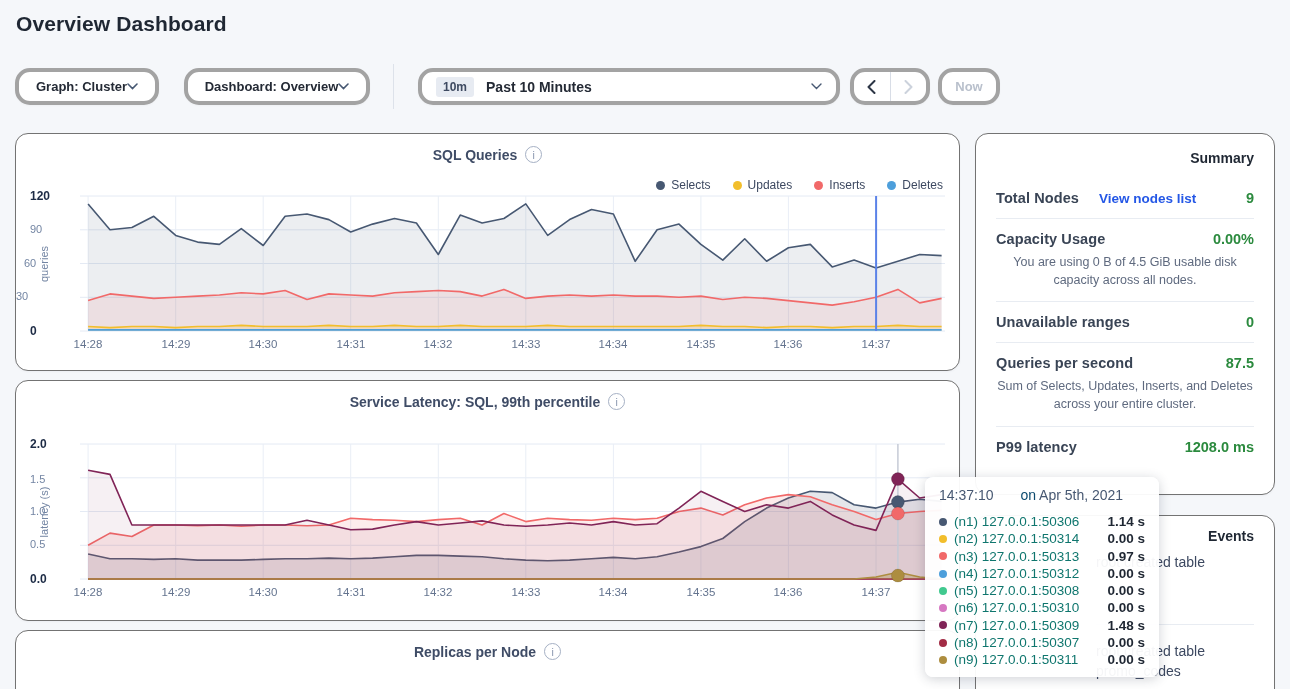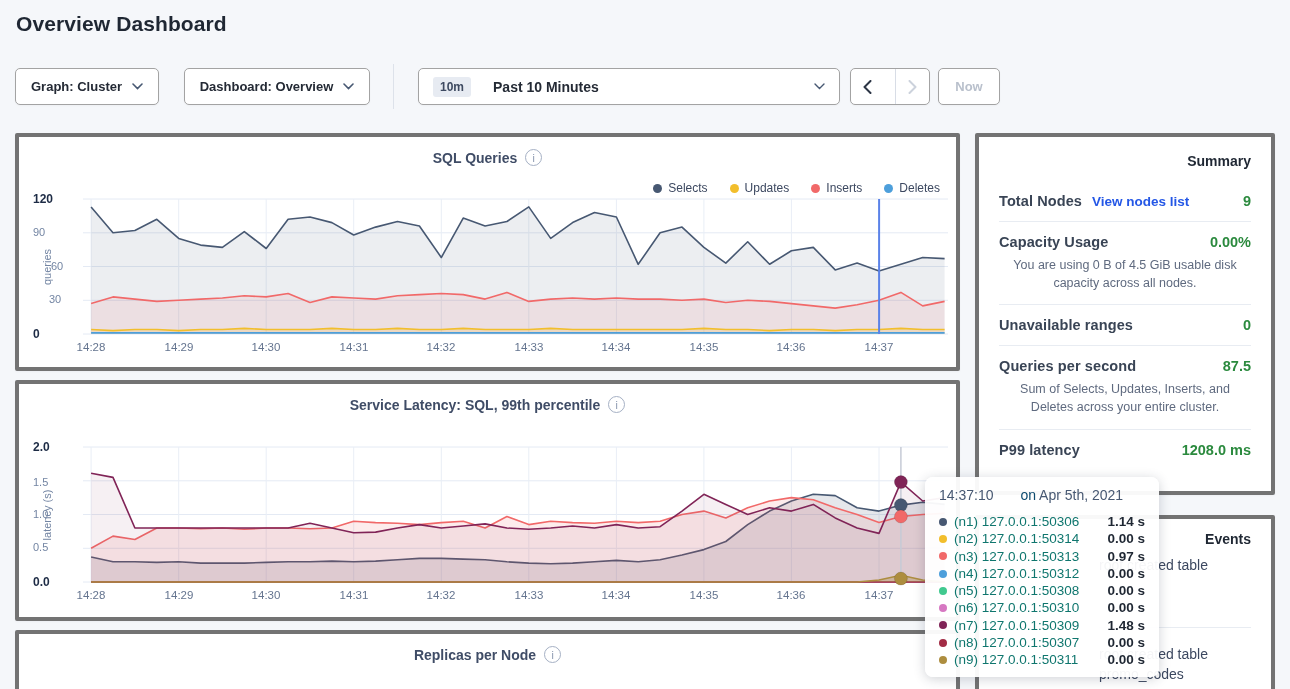--- a/index.html
+++ b/index.html
@@ -5,29 +5,29 @@
   * { box-sizing: border-box; margin: 0; padding: 0; }
   html,body { width:1290px; height:689px; }
   body {
     position: relative; overflow: hidden;
     background: #f5f7fa;
     font-family: "Liberation Sans", sans-serif;
     color: #242a35;
   }
   .panel {
     position: absolute; background: #fff;
-    border: 4px solid #737373; border-radius: 2px;
+    border: 1px solid #737373; border-radius: 13px;
     box-shadow: 0 1px 2px rgba(40,50,70,0.04);
   }
   
   #page-title { position:absolute; left:16px; top:12px; font-size:21px; font-weight:700; color:#1f2733; letter-spacing:0.1px; }
   .btn {
     position:absolute; height:37px; background:#fff;
-    border:1px solid #a3a3a3; border-radius:5px;
-    display:flex; align-items:center; justify-content:center; gap:10px;
+    border:4px solid #a3a3a3; border-radius:15px;
+    display:flex; align-items:center; justify-content:center; 
     font-size:13px; font-weight:700; color:#242a35;
     box-shadow:0 1px 2px rgba(0,0,0,0.03); cursor:pointer;
     font-family:"Liberation Sans", sans-serif;
   }
   #graph-btn { left:15px; top:68px; width:144px; }
   #dashboard-btn { left:184px; top:68px; width:186px; }
   .vdivider { position:absolute; left:393px; top:64px; width:1px; height:45px; background:#dde2ea; }
   #time-select { left:418px; top:68px; width:422px; justify-content:flex-start; padding:0 14px; }
   .chip { background:#e7ebf2; color:#3e4a61; font-size:12px; font-weight:700; border-radius:3px; padding:3px 7px; }
   #time-select .lbl { margin-left:12px; font-size:14px; }
@@ -53,21 +53,21 @@
   .xtick { position:absolute; width:50px; text-align:center; font-size:11.5px; color:#64748f; }
   .ylabel { position:absolute; font-size:11px; color:#7385a3; transform:translate(-50%,-50%) rotate(-90deg); white-space:nowrap; }
   
   #summary { left:975px; top:133px; width:300px; height:362px; padding:16px 20px 0; overflow:hidden; }
   .side-title { text-align:right; font-weight:700; font-size:14px; color:#1f2733; }
   #summary .side-title { margin-bottom:12px; }
   .sum-row { padding:12px 0; }
   .sum-row.divided { border-top:1px solid #e8ecf2; }
   .sum-head { display:flex; align-items:baseline; gap:10px; }
   .sum-label { font-weight:700; font-size:14.5px; color:#394455; letter-spacing:0.1px; }
-  .sum-link { font-weight:700; font-size:13.5px; color:#2457e6; cursor:pointer; text-decoration:none; }
+  .sum-link { font-weight:700; font-size:13.5px; color:#2457e6; cursor:pointer; text-decoration:none;margin-left:10px; }
   .sum-val { margin-left:auto; font-weight:700; font-size:14.5px; color:#2b8a3e; white-space:nowrap; }
   .sum-desc { margin-top:6px; font-size:12.5px; color:#5f6a7f; line-height:1.45;text-align:center; }
   
   #events { left:975px; top:515px; width:300px; height:200px; padding:12px 20px 0; overflow:hidden; }
   #events .side-title { margin-bottom:2px; }
   .ev-item { margin-left:100px; font-size:14px; color:#3c4860; line-height:20px; }
   .ev-item.first { padding:6px 0 52px; border-bottom:1px solid #e8ecf2; }
   .ev-item.second { padding:16px 0 0; width:150px; }
   
   #tooltip {
@@ -170,22 +170,22 @@
         <path d="M72.1,197.0 L72.1,69.9 L94.0,95.8 L115.9,93.5 L137.8,82.3 L159.7,101.4 L181.6,108.1 L203.4,110.4 L225.3,94.6 L247.2,111.5 L269.1,82.3 L291.0,80.0 L312.9,85.6 L334.7,98.0 L356.6,90.1 L378.5,84.5 L400.4,89.0 L422.3,120.5 L444.2,81.1 L466.1,89.0 L487.9,84.5 L509.8,69.9 L531.7,101.4 L553.6,85.6 L575.5,75.5 L597.4,80.0 L619.2,127.3 L641.1,95.8 L663.0,90.1 L684.9,110.4 L706.8,126.1 L728.7,104.8 L750.6,127.3 L772.4,113.8 L794.3,110.4 L816.2,132.9 L838.1,126.1 L860.0,134.0 L881.9,127.3 L903.7,120.5 L925.6,121.6 L925.6,197.0 Z" fill="rgba(71,88,114,0.10)"></path>
         <path d="M72.1,69.9 L94.0,95.8 L115.9,93.5 L137.8,82.3 L159.7,101.4 L181.6,108.1 L203.4,110.4 L225.3,94.6 L247.2,111.5 L269.1,82.3 L291.0,80.0 L312.9,85.6 L334.7,98.0 L356.6,90.1 L378.5,84.5 L400.4,89.0 L422.3,120.5 L444.2,81.1 L466.1,89.0 L487.9,84.5 L509.8,69.9 L531.7,101.4 L553.6,85.6 L575.5,75.5 L597.4,80.0 L619.2,127.3 L641.1,95.8 L663.0,90.1 L684.9,110.4 L706.8,126.1 L728.7,104.8 L750.6,127.3 L772.4,113.8 L794.3,110.4 L816.2,132.9 L838.1,126.1 L860.0,134.0 L881.9,127.3 L903.7,120.5 L925.6,121.6" fill="none" stroke="#475872" stroke-width="1.6" stroke-linejoin="round"></path>
         <path d="M72.1,197.0 L72.1,166.6 L94.0,159.9 L115.9,162.1 L137.8,164.4 L159.7,163.3 L181.6,162.1 L203.4,161.0 L225.3,158.8 L247.2,159.9 L269.1,156.5 L291.0,165.5 L312.9,159.9 L334.7,161.0 L356.6,162.1 L378.5,158.8 L400.4,157.6 L422.3,156.5 L444.2,157.6 L466.1,162.1 L487.9,155.4 L509.8,164.4 L531.7,162.1 L553.6,161.0 L575.5,162.1 L597.4,161.0 L619.2,162.1 L641.1,162.1 L663.0,163.3 L684.9,162.1 L706.8,165.5 L728.7,163.3 L750.6,164.4 L772.4,166.6 L794.3,168.9 L816.2,171.1 L838.1,167.8 L860.0,163.3 L881.9,155.4 L903.7,168.9 L925.6,164.4 L925.6,197.0 Z" fill="rgba(241,105,105,0.11)"></path>
         <path d="M72.1,166.6 L94.0,159.9 L115.9,162.1 L137.8,164.4 L159.7,163.3 L181.6,162.1 L203.4,161.0 L225.3,158.8 L247.2,159.9 L269.1,156.5 L291.0,165.5 L312.9,159.9 L334.7,161.0 L356.6,162.1 L378.5,158.8 L400.4,157.6 L422.3,156.5 L444.2,157.6 L466.1,162.1 L487.9,155.4 L509.8,164.4 L531.7,162.1 L553.6,161.0 L575.5,162.1 L597.4,161.0 L619.2,162.1 L641.1,162.1 L663.0,163.3 L684.9,162.1 L706.8,165.5 L728.7,163.3 L750.6,164.4 L772.4,166.6 L794.3,168.9 L816.2,171.1 L838.1,167.8 L860.0,163.3 L881.9,155.4 L903.7,168.9 L925.6,164.4" fill="none" stroke="#F16969" stroke-width="1.6" stroke-linejoin="round"></path>
         <path d="M72.1,197.0 L72.1,192.5 L94.0,193.6 L115.9,192.5 L137.8,192.5 L159.7,193.6 L181.6,192.5 L203.4,192.5 L225.3,191.4 L247.2,192.5 L269.1,192.5 L291.0,192.5 L312.9,191.4 L334.7,192.5 L356.6,192.5 L378.5,191.4 L400.4,192.5 L422.3,192.5 L444.2,191.4 L466.1,192.5 L487.9,192.5 L509.8,192.5 L531.7,191.4 L553.6,192.5 L575.5,192.5 L597.4,192.5 L619.2,192.5 L641.1,192.5 L663.0,192.5 L684.9,191.4 L706.8,192.5 L728.7,192.5 L750.6,193.6 L772.4,192.5 L794.3,192.5 L816.2,193.6 L838.1,192.5 L860.0,192.5 L881.9,191.4 L903.7,192.5 L925.6,192.5 L925.6,197.0 Z" fill="rgba(242,190,44,0.18)"></path>
         <path d="M72.1,192.5 L94.0,193.6 L115.9,192.5 L137.8,192.5 L159.7,193.6 L181.6,192.5 L203.4,192.5 L225.3,191.4 L247.2,192.5 L269.1,192.5 L291.0,192.5 L312.9,191.4 L334.7,192.5 L356.6,192.5 L378.5,191.4 L400.4,192.5 L422.3,192.5 L444.2,191.4 L466.1,192.5 L487.9,192.5 L509.8,192.5 L531.7,191.4 L553.6,192.5 L575.5,192.5 L597.4,192.5 L619.2,192.5 L641.1,192.5 L663.0,192.5 L684.9,191.4 L706.8,192.5 L728.7,192.5 L750.6,193.6 L772.4,192.5 L794.3,192.5 L816.2,193.6 L838.1,192.5 L860.0,192.5 L881.9,191.4 L903.7,192.5 L925.6,192.5" fill="none" stroke="#F2BE2C" stroke-width="1.6" stroke-linejoin="round"></path>
         <path d="M72.1,195.9 L94.0,195.9 L115.9,195.9 L137.8,195.9 L159.7,195.9 L181.6,195.9 L203.4,195.9 L225.3,195.9 L247.2,195.9 L269.1,195.9 L291.0,195.9 L312.9,195.9 L334.7,195.9 L356.6,195.9 L378.5,195.9 L400.4,195.9 L422.3,195.9 L444.2,195.9 L466.1,195.9 L487.9,195.9 L509.8,195.9 L531.7,195.9 L553.6,195.9 L575.5,195.9 L597.4,195.9 L619.2,195.9 L641.1,195.9 L663.0,195.9 L684.9,195.9 L706.8,195.9 L728.7,195.9 L750.6,195.9 L772.4,195.9 L794.3,195.9 L816.2,195.9 L838.1,195.9 L860.0,195.9 L881.9,195.9 L903.7,195.9 L925.6,195.9" fill="none" stroke="#4D9FDB" stroke-width="1.6" stroke-linejoin="round"></path>
         <line x1="860.1" x2="860.1" y1="62" y2="197" stroke="#5B82E8" stroke-width="2"></line>
       </svg>
       <div class="ytick bold" style="left:14px;width:42px;top:190px">0</div>
-      <div class="ytick" style="left:30px;width:42px;top:156px">30</div>
-      <div class="ytick" style="left:32px;width:42px;top:123px">60</div>
+      <div class="ytick" style="left:0;width:42px;top:156px">30</div>
+      <div class="ytick" style="left:8px;width:42px;top:123px">60</div>
       <div class="ytick" style="left:14px;width:42px;top:89px">90</div>
       <div class="ytick bold" style="left:14px;width:42px;top:55px">120</div>
       <div class="xtick" style="left:47px;top:204px">14:28</div>
       <div class="xtick" style="left:135px;top:204px">14:29</div>
       <div class="xtick" style="left:222px;top:204px">14:30</div>
       <div class="xtick" style="left:310px;top:204px">14:31</div>
       <div class="xtick" style="left:397px;top:204px">14:32</div>
       <div class="xtick" style="left:485px;top:204px">14:33</div>
       <div class="xtick" style="left:572px;top:204px">14:34</div>
       <div class="xtick" style="left:660px;top:204px">14:35</div>

